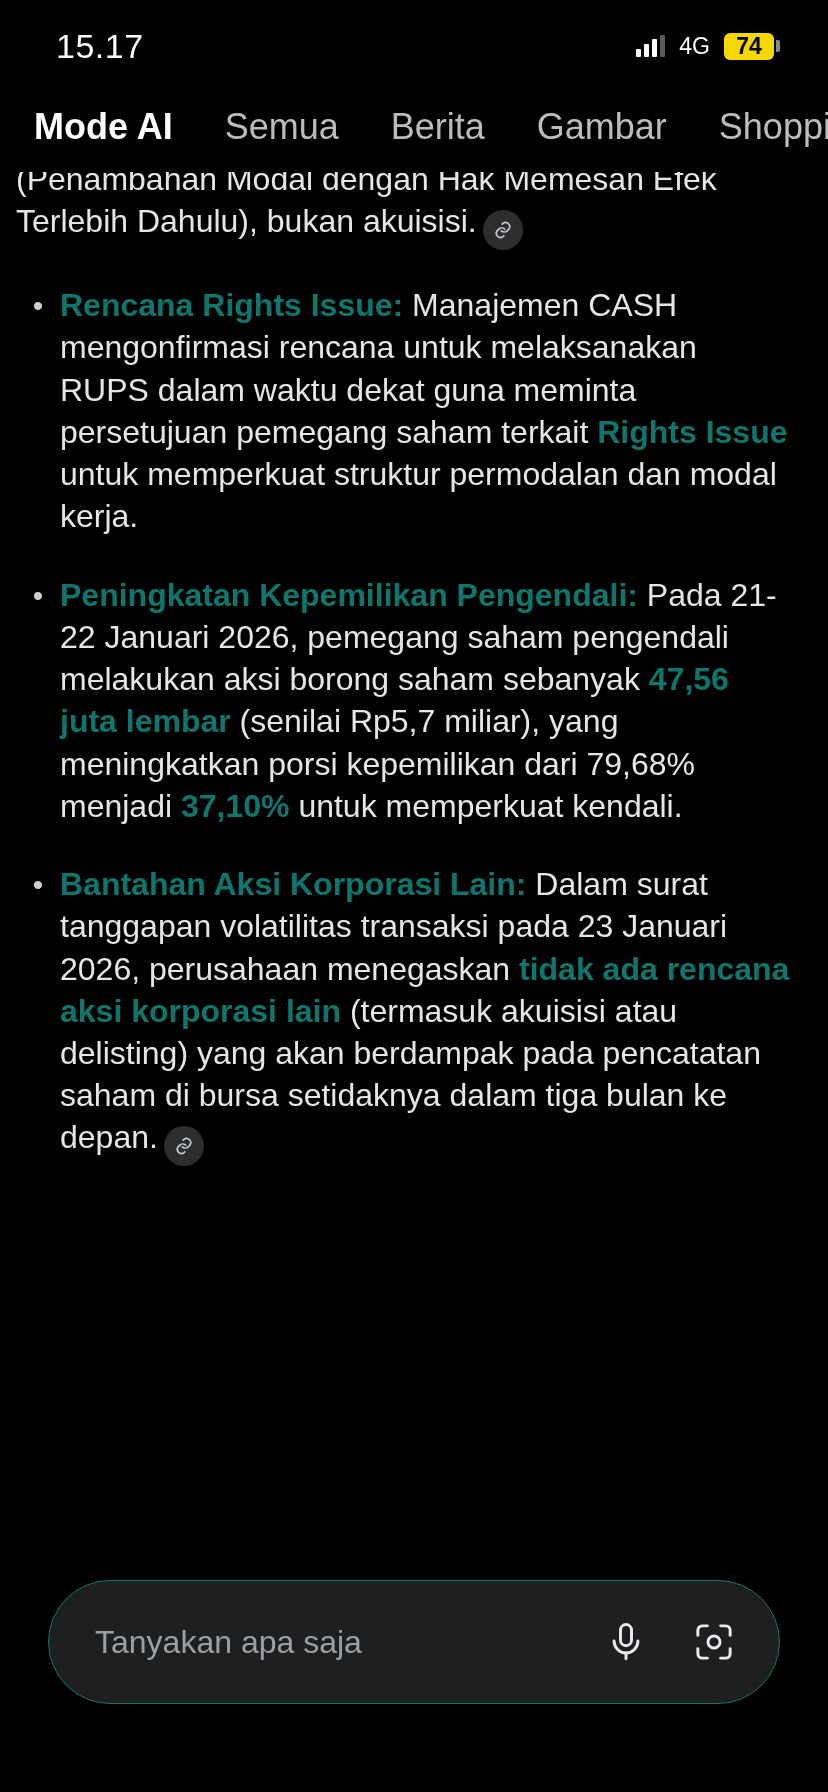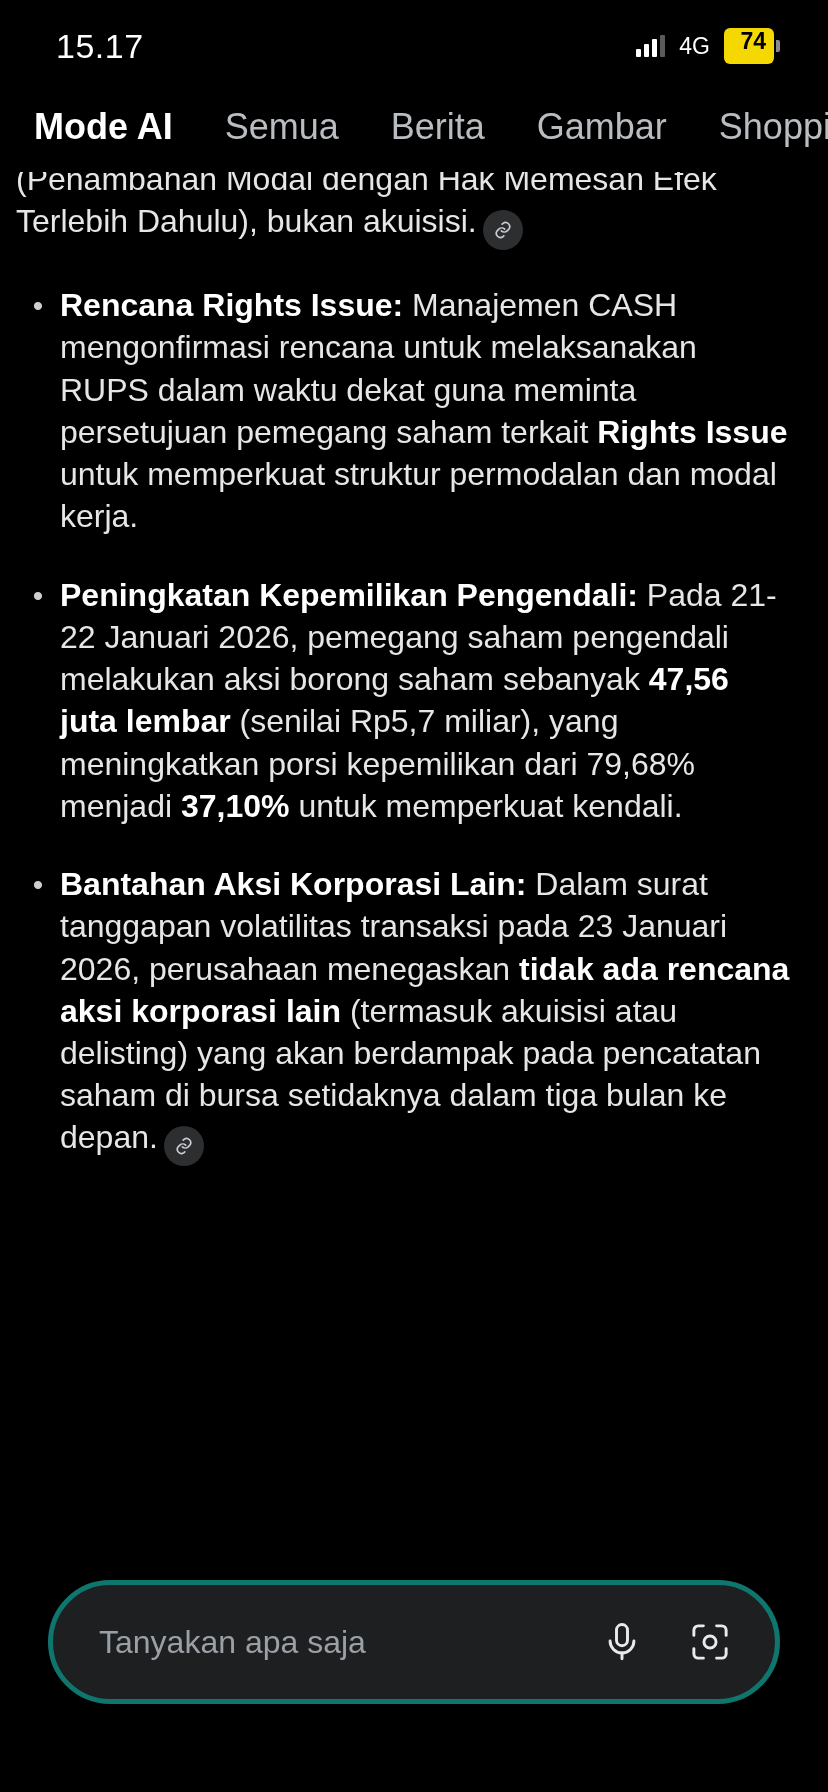--- a/index.html
+++ b/index.html
@@ -51,24 +51,24 @@
   .battery {
     display: flex;
     align-items: center;
   }
   .battery-body {
     background: #f5d800;
     color: #000000;
     font-size: 23px;
     font-weight: 700;
     border-radius: 6px;
-    padding: 2px 8px 11px 8px;
+    padding: 2px 8px 2px 8px;
     line-height: 1;
     min-width: 50px;
-    text-align: right;
+    text-align: center;
   }
   .battery-cap {
     width: 4px;
     height: 12px;
     background: #8a8a8a;
     border-radius: 0 2px 2px 0;
     margin-left: 2px;
   }
 
   
@@ -121,21 +121,21 @@
     color: #cfcfcf;
     text-align: center;
     padding-top: 2px;
   }
   .bullet .btext {
     font-size: 32px;
     line-height: 1.32;
     color: #e6e6e6;
     flex: 1;
   }
-  b { font-weight: 700; color: #ffffff; }
+  b { font-weight: 700; color: #0f766e; }
 
   .link-chip {
     display: inline-flex;
     align-items: center;
     justify-content: center;
     width: 40px;
     height: 40px;
     border-radius: 50%;
     background: #2c2e30;
     vertical-align: -8px;
@@ -162,21 +162,21 @@
     display: flex;
     align-items: flex-start;
     justify-content: center;
     padding-top: 18px;
   }
   .searchbar {
     width: 732px;
     height: 124px;
     border-radius: 62px;
     background: #1e1f20;
-    border: 5px solid #0f766e;
+    border: 1px solid #0f766e;
     display: flex;
     align-items: center;
     padding: 0 40px 0 46px;
   }
   .search-placeholder {
     flex: 1;
     font-size: 32px;
     color: #9aa0a6;
   }
   .search-icons {

